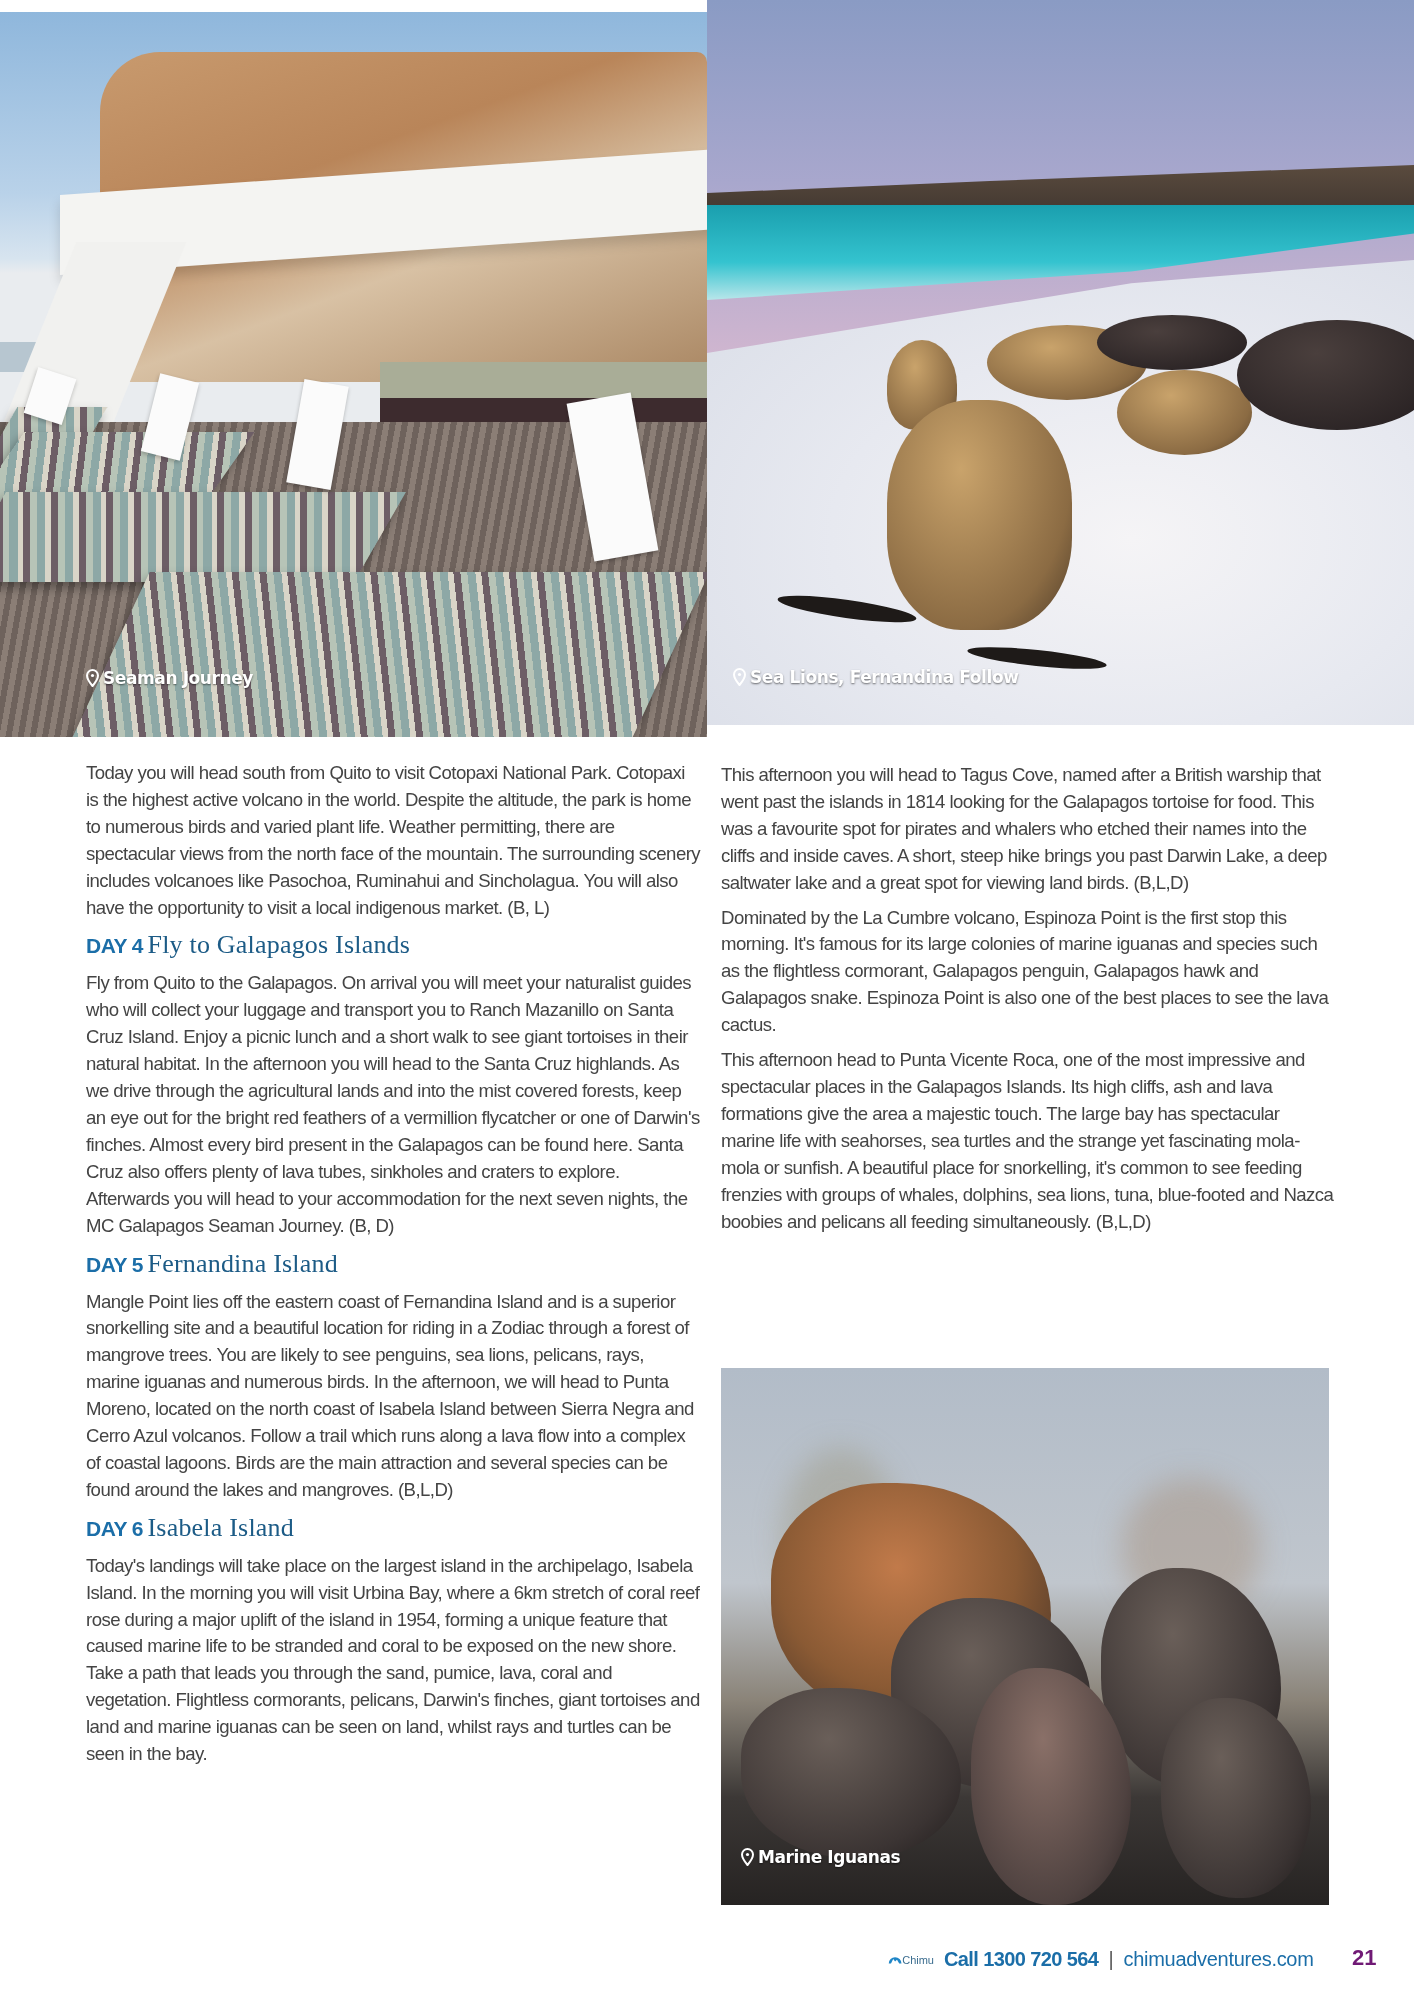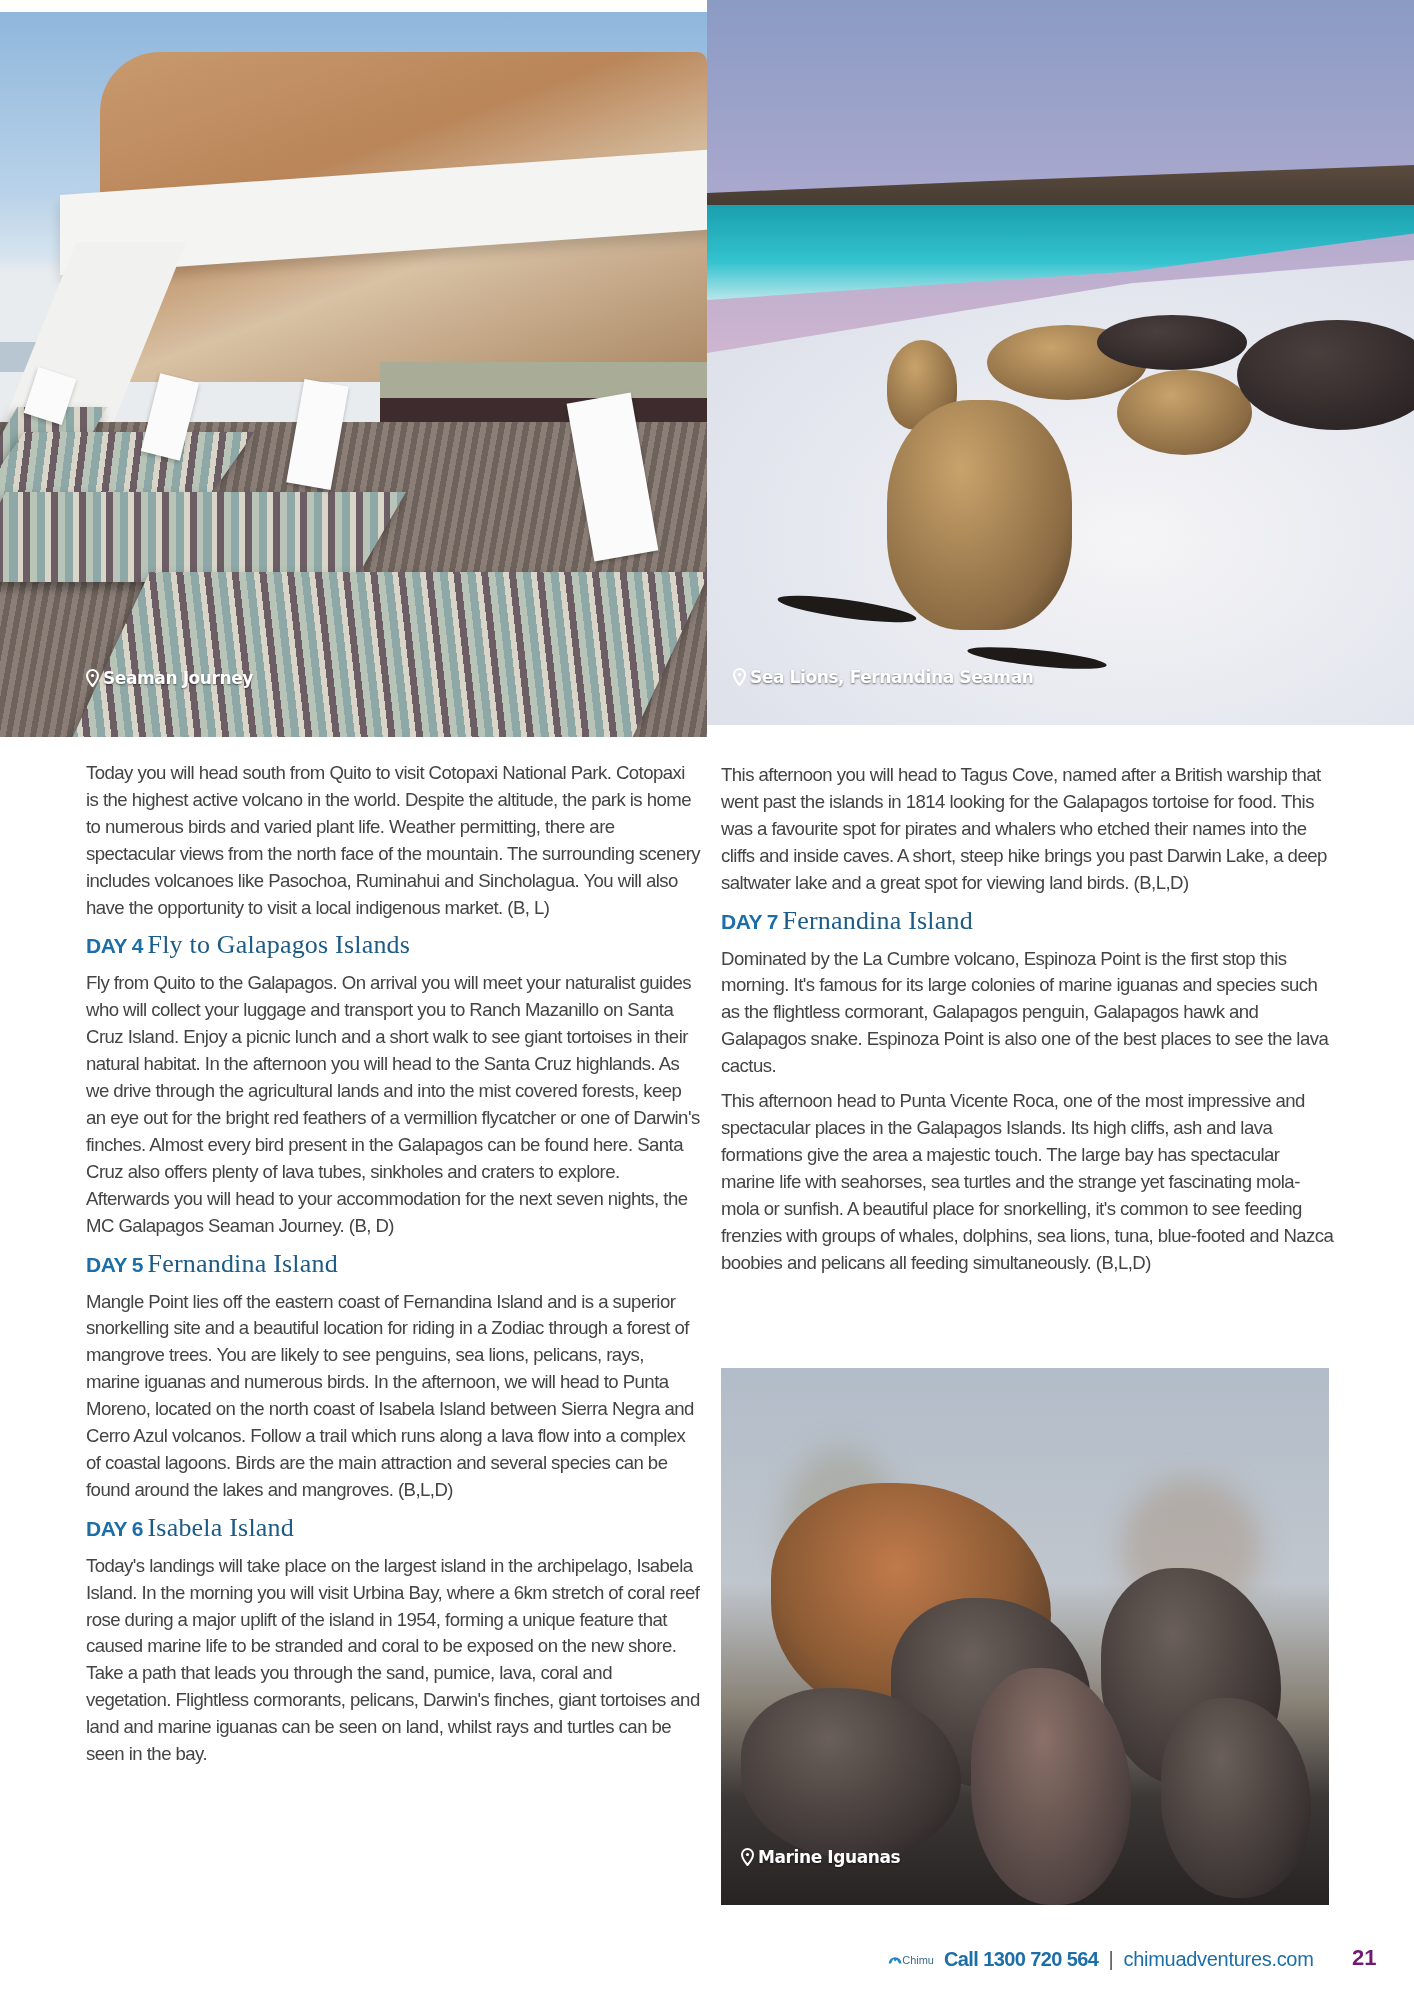--- a/index.html
+++ b/index.html
@@ -84,21 +84,21 @@
   <div class="lion dark" style="left:530px;top:320px;width:200px;height:110px;"></div>
   <div class="lion" style="left:180px;top:340px;width:70px;height:90px;border-radius:50% 50% 40% 40%;"></div>
   <div class="lion" style="left:180px;top:400px;width:185px;height:230px;border-radius:45% 45% 40% 40%;"></div>
   <div style="position:absolute;left:70px;top:600px;width:140px;height:18px;background:#1e1a18;border-radius:50%;transform:rotate(8deg);"></div>
   <div style="position:absolute;left:260px;top:650px;width:140px;height:16px;background:#1e1a18;border-radius:50%;transform:rotate(6deg);"></div>
   <div class="caption" style="left:733px;top:667px;position:fixed;">
     <svg class="pin" viewBox="0 0 13 18">
         <path d="M6.5 1A5.5 5.5 0 0 0 1 6.5C1 10.5 6.5 17 6.5 17S12 10.5 12 6.5A5.5 5.5 0 0 0 6.5 1Z" fill="none" stroke="#fff" stroke-width="2"></path>
         <circle cx="6.5" cy="6.5" r="1.6" fill="#fff"></circle>
       </svg>
-    <span>Sea Lions, Fernandina Seaman</span>
+    <span>Sea Lions, Fernandina Follow</span>
   </div>
 </div>
 
 <div class="col" id="colL">
   <div class="sec">
     <p class="para">Today you will head south from Quito to visit Cotopaxi National Park. Cotopaxi is the highest active volcano in the world. Despite the altitude, the park is home to numerous birds and varied plant life. Weather permitting, there are spectacular views from the north face of the mountain. The surrounding scenery includes volcanoes like Pasochoa, Ruminahui and Sincholagua. You will also have the opportunity to visit a local indigenous market. (B, L)</p>
   </div>
   <div class="sec">
     <div class="day"><span class="day-num">DAY 4</span> <span class="day-title">Fly to Galapagos Islands</span></div>
     <p class="para">Fly from Quito to the Galapagos. On arrival you will meet your naturalist guides who will collect your luggage and transport you to Ranch Mazanillo on Santa Cruz Island. Enjoy a picnic lunch and a short walk to see giant tortoises in their natural habitat. In the afternoon you will head to the Santa Cruz highlands. As we drive through the agricultural lands and into the mist covered forests, keep an eye out for the bright red feathers of a vermillion flycatcher or one of Darwin's finches. Almost every bird present in the Galapagos can be found here. Santa Cruz also offers plenty of lava tubes, sinkholes and craters to explore. Afterwards you will head to your accommodation for the next seven nights, the MC Galapagos Seaman Journey. (B, D)</p>
@@ -109,21 +109,20 @@
   </div>
   <div class="sec">
     <div class="day"><span class="day-num">DAY 6</span> <span class="day-title">Isabela Island</span></div>
     <p class="para">Today's landings will take place on the largest island in the archipelago, Isabela Island. In the morning you will visit Urbina Bay, where a 6km stretch of coral reef rose during a major uplift of the island in 1954, forming a unique feature that caused marine life to be stranded and coral to be exposed on the new shore. Take a path that leads you through the sand, pumice, lava, coral and vegetation. Flightless cormorants, pelicans, Darwin's finches, giant tortoises and land and marine iguanas can be seen on land, whilst rays and turtles can be seen in the bay.</p>
   </div>
 </div>
 
 <div class="col" id="colR">
   <p class="para">This afternoon you will head to Tagus Cove, named after a British warship that went past the islands in 1814 looking for the Galapagos tortoise for food. This was a favourite spot for pirates and whalers who etched their names into the cliffs and inside caves. A short, steep hike brings you past Darwin Lake, a deep saltwater lake and a great spot for viewing land birds. (B,L,D)</p>
   <div class="sec">
-    <div class="day"><span class="day-num">DAY 7</span> <span class="day-title">Fernandina Island</span></div>
     <p class="para">Dominated by the La Cumbre volcano, Espinoza Point is the first stop this morning. It's famous for its large colonies of marine iguanas and species such as the flightless cormorant, Galapagos penguin, Galapagos hawk and Galapagos snake. Espinoza Point is also one of the best places to see the lava cactus.</p>
     <p class="para">This afternoon head to Punta Vicente Roca, one of the most impressive and spectacular places in the Galapagos Islands. Its high cliffs, ash and lava formations give the area a majestic touch. The large bay has spectacular marine life with seahorses, sea turtles and the strange yet fascinating mola-mola or sunfish. A beautiful place for snorkelling, it's common to see feeding frenzies with groups of whales, dolphins, sea lions, tuna, blue-footed and Nazca boobies and pelicans all feeding simultaneously. (B,L,D)</p>
   </div>
 </div>
 
 <div class="photo" id="p3">
   <div class="blob" style="left:60px;top:80px;width:120px;height:180px;background:rgba(150,140,110,.35);filter:blur(14px);"></div>
   <div class="blob" style="left:400px;top:110px;width:140px;height:140px;background:rgba(160,130,100,.35);filter:blur(14px);"></div>
   <div class="igu" style="left:50px;top:115px;width:280px;height:240px;background:radial-gradient(ellipse at 45% 35%,#c17a4a,#8a5a34 55%,#3b2d25);"></div>
   <div class="igu" style="left:170px;top:230px;width:200px;height:190px;"></div>

